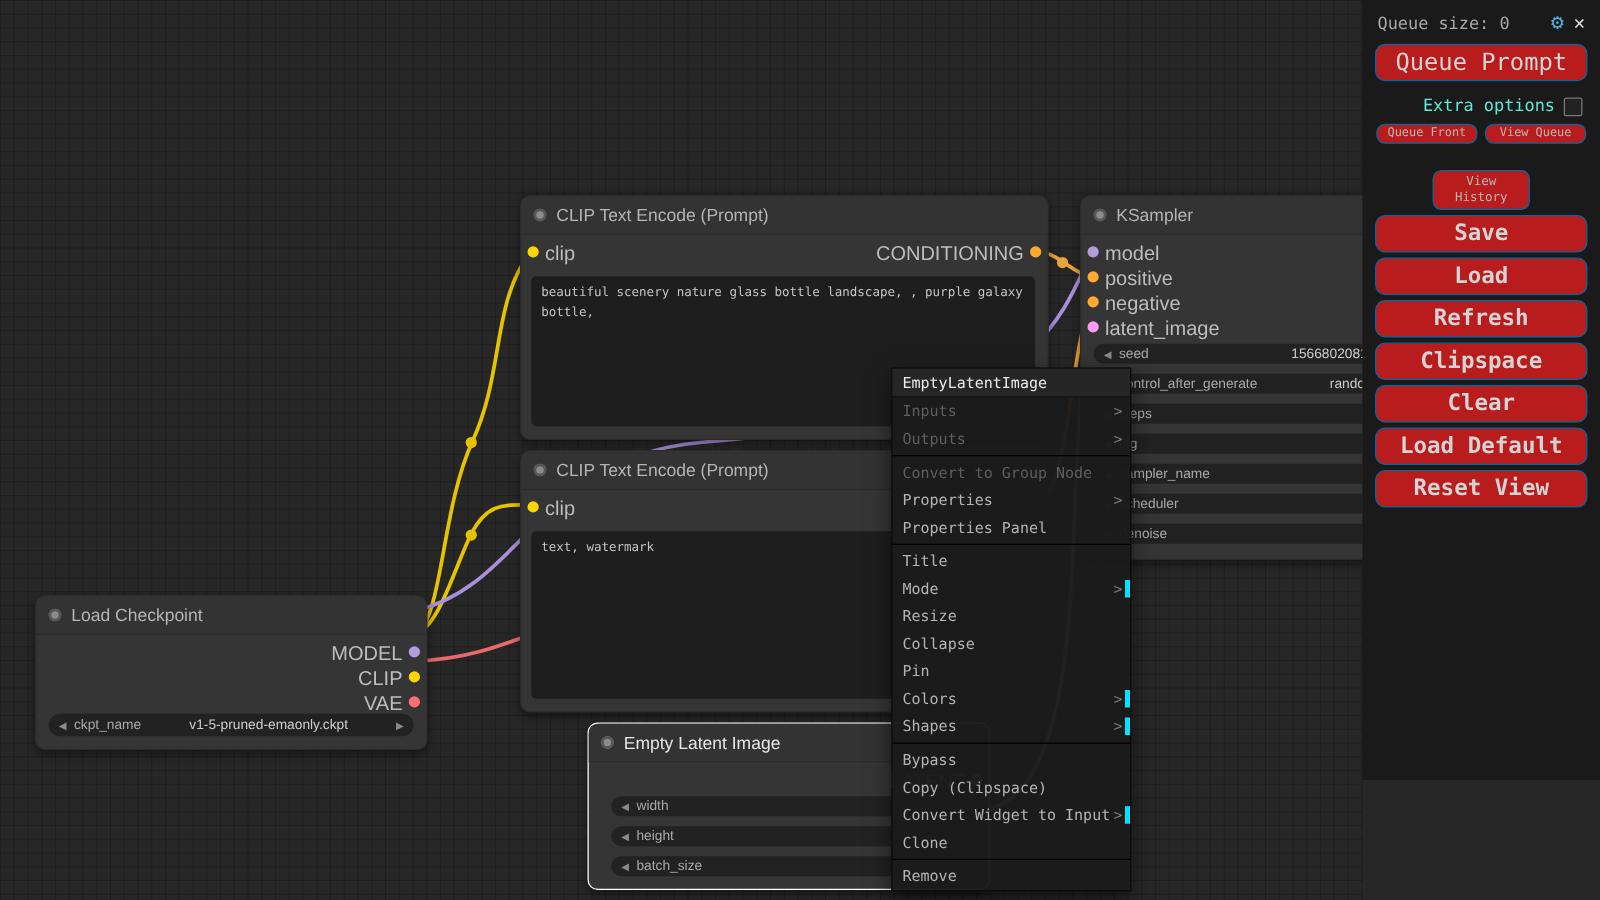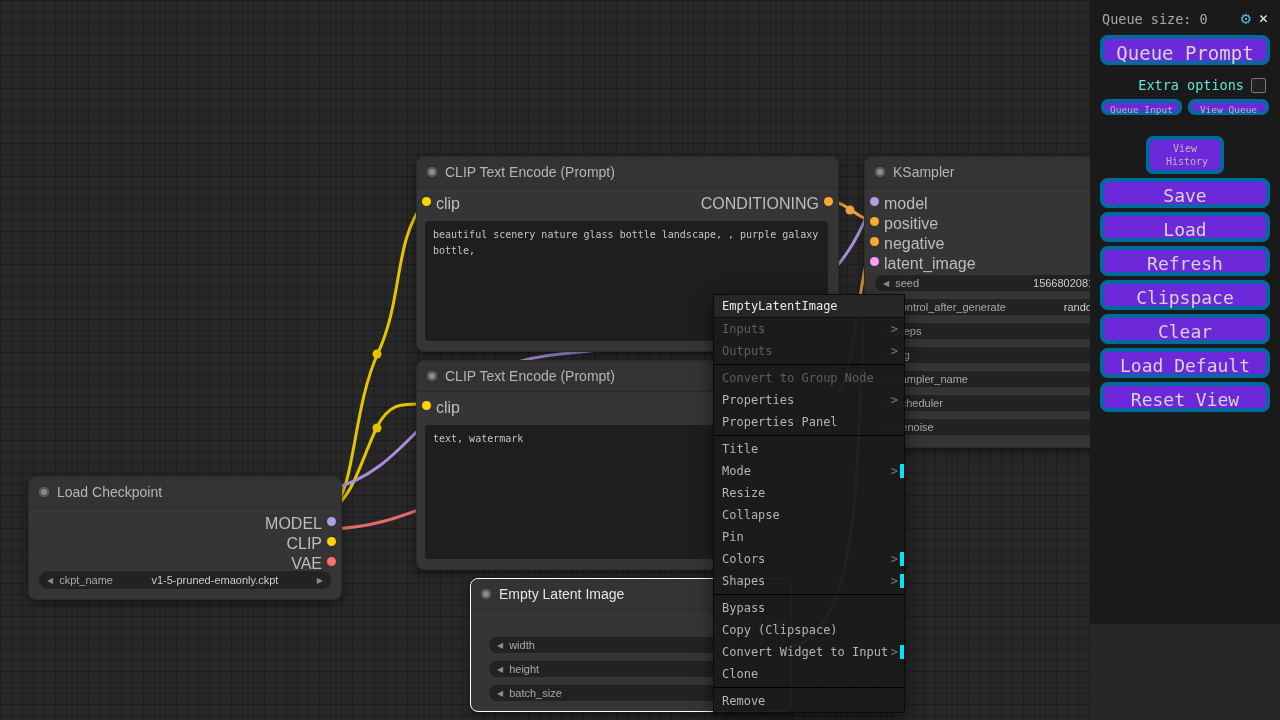--- a/index.html
+++ b/index.html
@@ -39,29 +39,29 @@
   .mi .sub{position:absolute;right:6px;top:0;color:#7a7a7a;}
   .mi .mark{position:absolute;right:0;top:4px;width:4px;height:14px;background:#00E5FF;}
   .sep{border-top:1px solid #000;margin:2px 0;}
   
   #sidebar{position:absolute;left:1090px;top:0;width:190px;height:624px;background:#1a1a1a;z-index:50;
       font-family:"DejaVu Sans Mono",monospace;color:#cfcfcf;}
   .sb-top{display:flex;align-items:center;padding:10px 12px 2px 12px;gap:8px;}
   .qsize{font-size:13.5px;color:#a8a8a8;flex:1;white-space:nowrap;}
   .gear{color:#57AEDF;font-size:17px;line-height:1;}
   .close{color:#e8e8e8;font-size:15px;line-height:1;}
-  .btn{display:block;background:#6d28d9;border:4px solid #0369a1;border-radius:8px;color:#d4d4d4;
+  .btn{display:block;background:#b91c1c;border:1px solid #0369a1;border-radius:8px;color:#d4d4d4;
       text-align:center;box-sizing:border-box;}
   .btn-big{margin:6px 10px 4px 10px;height:30px;line-height:28px;font-size:19px;}
   .extra{display:flex;justify-content:flex-end;align-items:center;gap:7px;padding:8px 14px 6px 12px;font-size:13.5px;color:#5eead4;}
   .cb{width:13px;height:13px;background:#222;border:1px solid #7a7a7a;border-radius:2px;flex:none;}
   .sb-small-row{display:flex;gap:6px;padding:0 11px;}
   .btn-small{flex:1;font-size:9.5px;height:16px;line-height:14px;border-radius:7px;color:#b9b9b9;}
   .btn-vh{width:78px;margin:21px auto 4px auto;font-size:10px;line-height:1.3;padding:2px 16px;border-radius:7px;color:#b9b9b9;}
-  .actions{}
+  .actions{font-weight:bold;}
   .btn-action{margin:4px 10px;height:30px;line-height:28px;font-size:18px;}
 </style>
 </head>
 <body>
 
 <div id="app">
 
   <div id="canvas">
     <svg id="wires" width="1090" height="720">
       <path d="M331 509 C355 495 352 410 378 353 C404 296 393 242 425 201" stroke="#E6C300" stroke-width="3" fill="none" stroke-linecap="round"></path>
@@ -215,21 +215,21 @@
       <span class="qsize">Queue size: 0</span>
       <span class="gear">⚙</span>
       <span class="close">✕</span>
     </div>
     <div class="btn btn-big">Queue Prompt</div>
     <div class="extra">
       <span>Extra options</span>
       <span class="cb"></span>
     </div>
     <div class="sb-small-row">
-      <div class="btn btn-small">Queue Input</div>
+      <div class="btn btn-small">Queue Front</div>
       <div class="btn btn-small">View Queue</div>
     </div>
     <div class="btn btn-vh">View History</div>
     <div class="actions">
       <div class="btn btn-action">Save</div>
       <div class="btn btn-action">Load</div>
       <div class="btn btn-action">Refresh</div>
       <div class="btn btn-action">Clipspace</div>
       <div class="btn btn-action">Clear</div>
       <div class="btn btn-action">Load Default</div>

